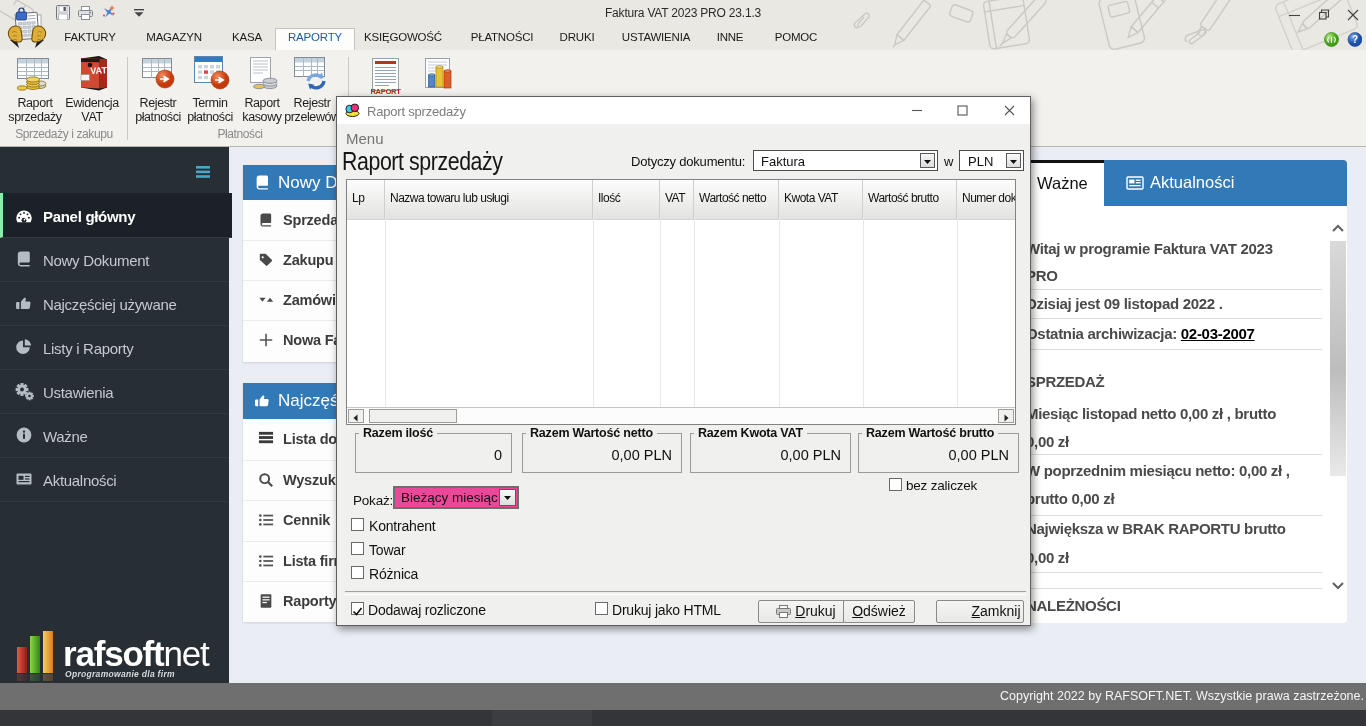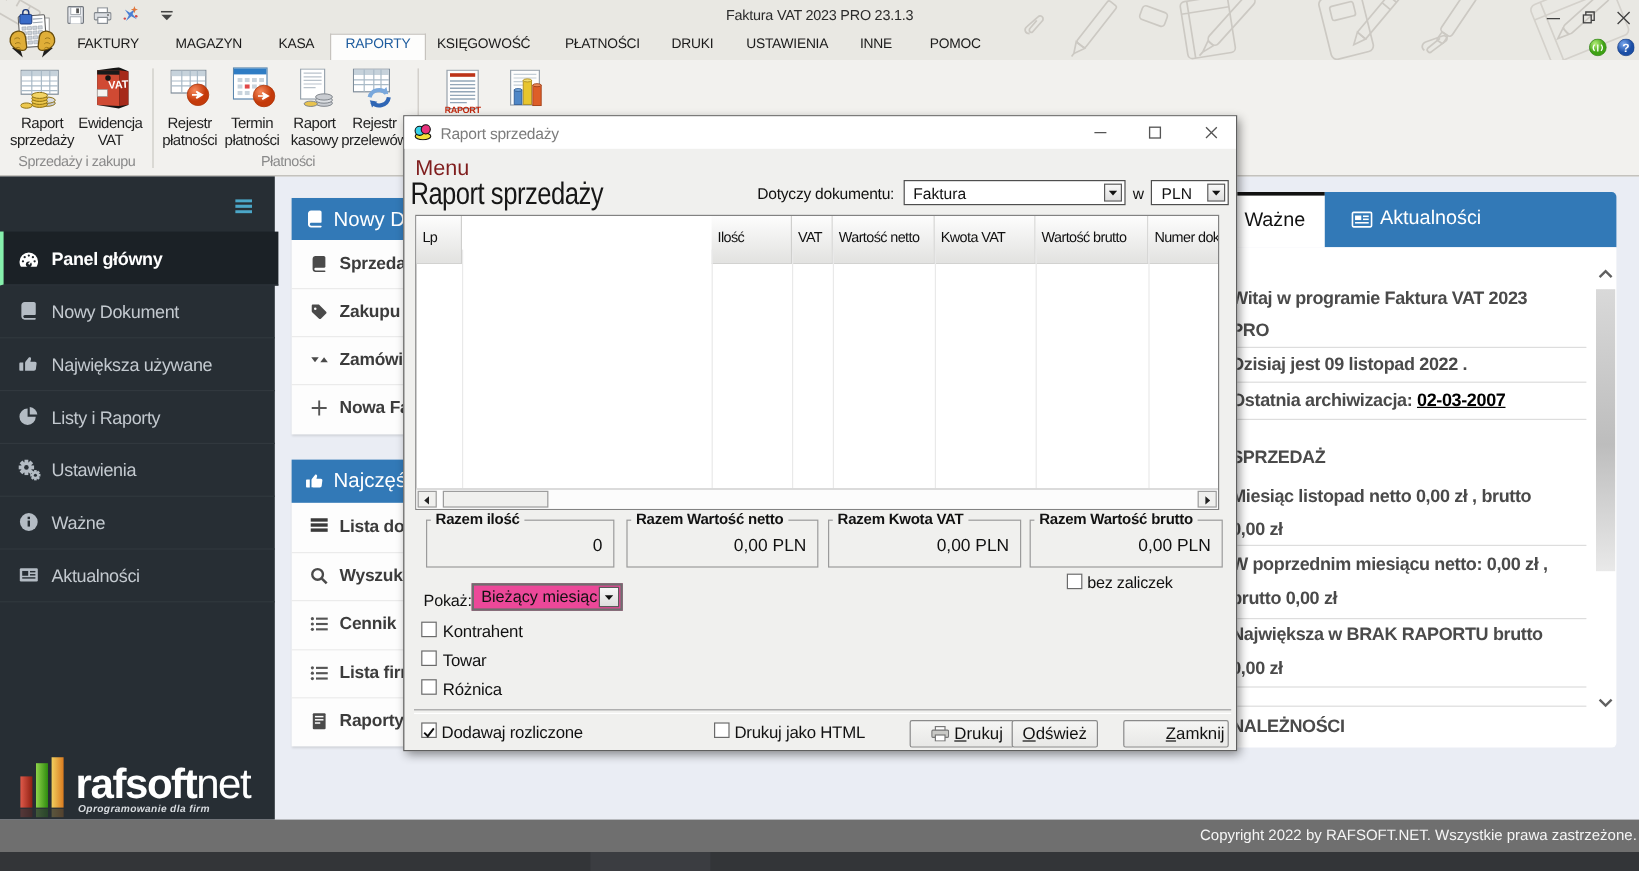--- a/index.html
+++ b/index.html
@@ -352,21 +352,21 @@
   <div class="a sitem" style="top:90px;">
     <svg width="18" height="18" viewBox="0 0 18 18" fill="#b4bcc4">
           <path d="M14.8 12.6V3.2c0-.9-.7-1.6-1.6-1.6H5.6C4 1.6 2.8 2.8 2.8 4.4v9.2c0 1.6 1.2 2.8 2.8 2.8h8.6c.4 0 .7-.3.7-.7s-.3-.7-.7-.7H5.7c-.7 0-1.3-.6-1.3-1.3s.6-1.3 1.3-1.3h8.1c.6 0 1-.4 1-.8z"></path>
         </svg>
     <div class="txt">Nowy Dokument</div>
   </div>
   <div class="a sitem" style="top:134px;">
     <svg width="18" height="18" viewBox="0 0 18 18" fill="#b4bcc4">
           <path d="M2 8h2.4v7H2c-.5 0-.9-.4-.9-.9V8.9C1.1 8.4 1.5 8 2 8zm3.9 6.9V8.5c0-.5.2-1 .6-1.4L9 4c.3-.4.9-.5 1.3-.2.5.3.7.9.6 1.4l-.6 2.2h3.9c.8 0 1.4.7 1.3 1.5l-.6 4.7c-.1.8-.8 1.4-1.6 1.4H7.6c-.6 0-1.3-.1-1.7-.1z"></path>
         </svg>
-    <div class="txt">Największa używane</div>
+    <div class="txt">Najczęściej używane</div>
   </div>
   <div class="a sitem" style="top:178px;">
     <svg width="18" height="18" viewBox="0 0 18 18" fill="#b4bcc4">
           <path d="M8 2.5A6.8 6.8 0 1 0 14.8 9.3H8z"></path>
           <path d="M9.8 1.2a6.8 6.8 0 0 1 6.3 6.3H9.8z"></path>
         </svg>
     <div class="txt">Listy i Raporty</div>
   </div>
   <div class="a sitem" style="top:222px;">
     <svg width="19" height="19" viewBox="0 0 19 19">
@@ -588,41 +588,42 @@
     <circle cx="4.7" cy="6" r="3.8" fill="#35d1e8" stroke="#111" stroke-width="0.9"></circle>
     <circle cx="9.8" cy="4.8" r="3.8" fill="#e8327c" stroke="#111" stroke-width="0.9"></circle>
   </svg>
   <div class="a" style="left:30px;top:7px;font-size:13px;color:#7c7c7c;letter-spacing:-0.2px;">Raport sprzedaży</div>
   <svg class="a" style="left:573px;top:8px" width="110" height="11" viewBox="0 0 110 11" stroke="#555" stroke-width="1.1" fill="none">
     <path d="M2 5.5h10"></path>
     <rect x="48" y="1" width="9" height="9"></rect>
     <path d="M95 1l9 9M104 1l-9 9"></path>
   </svg>
 
-  <div class="a" style="left:9px;top:33px;font-size:18px;color:#7f1d1d;">Menu</div>
+  <div class="a" style="left:9px;top:33px;font-size:15px;color:#737373;">Menu</div>
 
   <div class="a" style="left:5px;top:49px;font-size:26px;color:#161616;letter-spacing:-0.5px;transform:scaleX(0.82);transform-origin:0 0;white-space:nowrap;">Raport sprzedaży</div>
 
   <div class="a" style="left:294px;top:57px;font-size:13px;color:#111;letter-spacing:-0.2px;">Dotyczy dokumentu:</div>
   <div class="a" style="left:416px;top:53px;width:185px;height:21px;background:#fff;border:1px solid #4e4e4e;box-sizing:border-box;">
     <div style="position:absolute;left:7px;top:3px;font-size:13px;color:#111;">Faktura</div>
     <div style="position:absolute;right:2px;top:2px;width:15px;height:15px;background:linear-gradient(#f8f8f8,#dedede);border:1px solid #5a5a5a;box-sizing:border-box;"><svg width="13" height="13" viewBox="0 0 13 13">
             <path d="M3 5h7L6.5 9z" fill="#111"></path>
           </svg></div>
   </div>
   <div class="a" style="left:607px;top:57px;font-size:13px;color:#111;">w</div>
   <div class="a" style="left:622px;top:53px;width:65px;height:21px;background:#fff;border:1px solid #4e4e4e;box-sizing:border-box;">
     <div style="position:absolute;left:8px;top:3px;font-size:13px;color:#111;">PLN</div>
     <div style="position:absolute;right:2px;top:2px;width:15px;height:15px;background:linear-gradient(#f8f8f8,#dedede);border:1px solid #5a5a5a;box-sizing:border-box;"><svg width="13" height="13" viewBox="0 0 13 13">
             <path d="M3 5h7L6.5 9z" fill="#111"></path>
           </svg></div>
   </div>
 
   <div class="a" style="left:9px;top:82px;width:670px;height:246px;background:#fff;border:1px solid #828282;box-sizing:border-box;">
     <div class="th" style="left:0;width:38px;">Lp</div>
+    <div class="th" style="left:38px;width:208px;">Nazwa towaru lub usługi</div>
     <div class="th" style="left:246px;width:67px;">Ilość</div>
     <div class="th" style="left:313px;width:34px;">VAT</div>
     <div class="th" style="left:347px;width:85px;">Wartość netto</div>
     <div class="th" style="left:432px;width:84px;">Kwota VAT</div>
     <div class="th" style="left:516px;width:94px;">Wartość brutto</div>
     <div class="th" style="left:610px;width:58px;border-right:none;">Numer dok</div>
     <div class="gl" style="left:38px;"></div>
         <div class="gl" style="left:246px;"></div>
         <div class="gl" style="left:313px;"></div>
         <div class="gl" style="left:347px;"></div>

